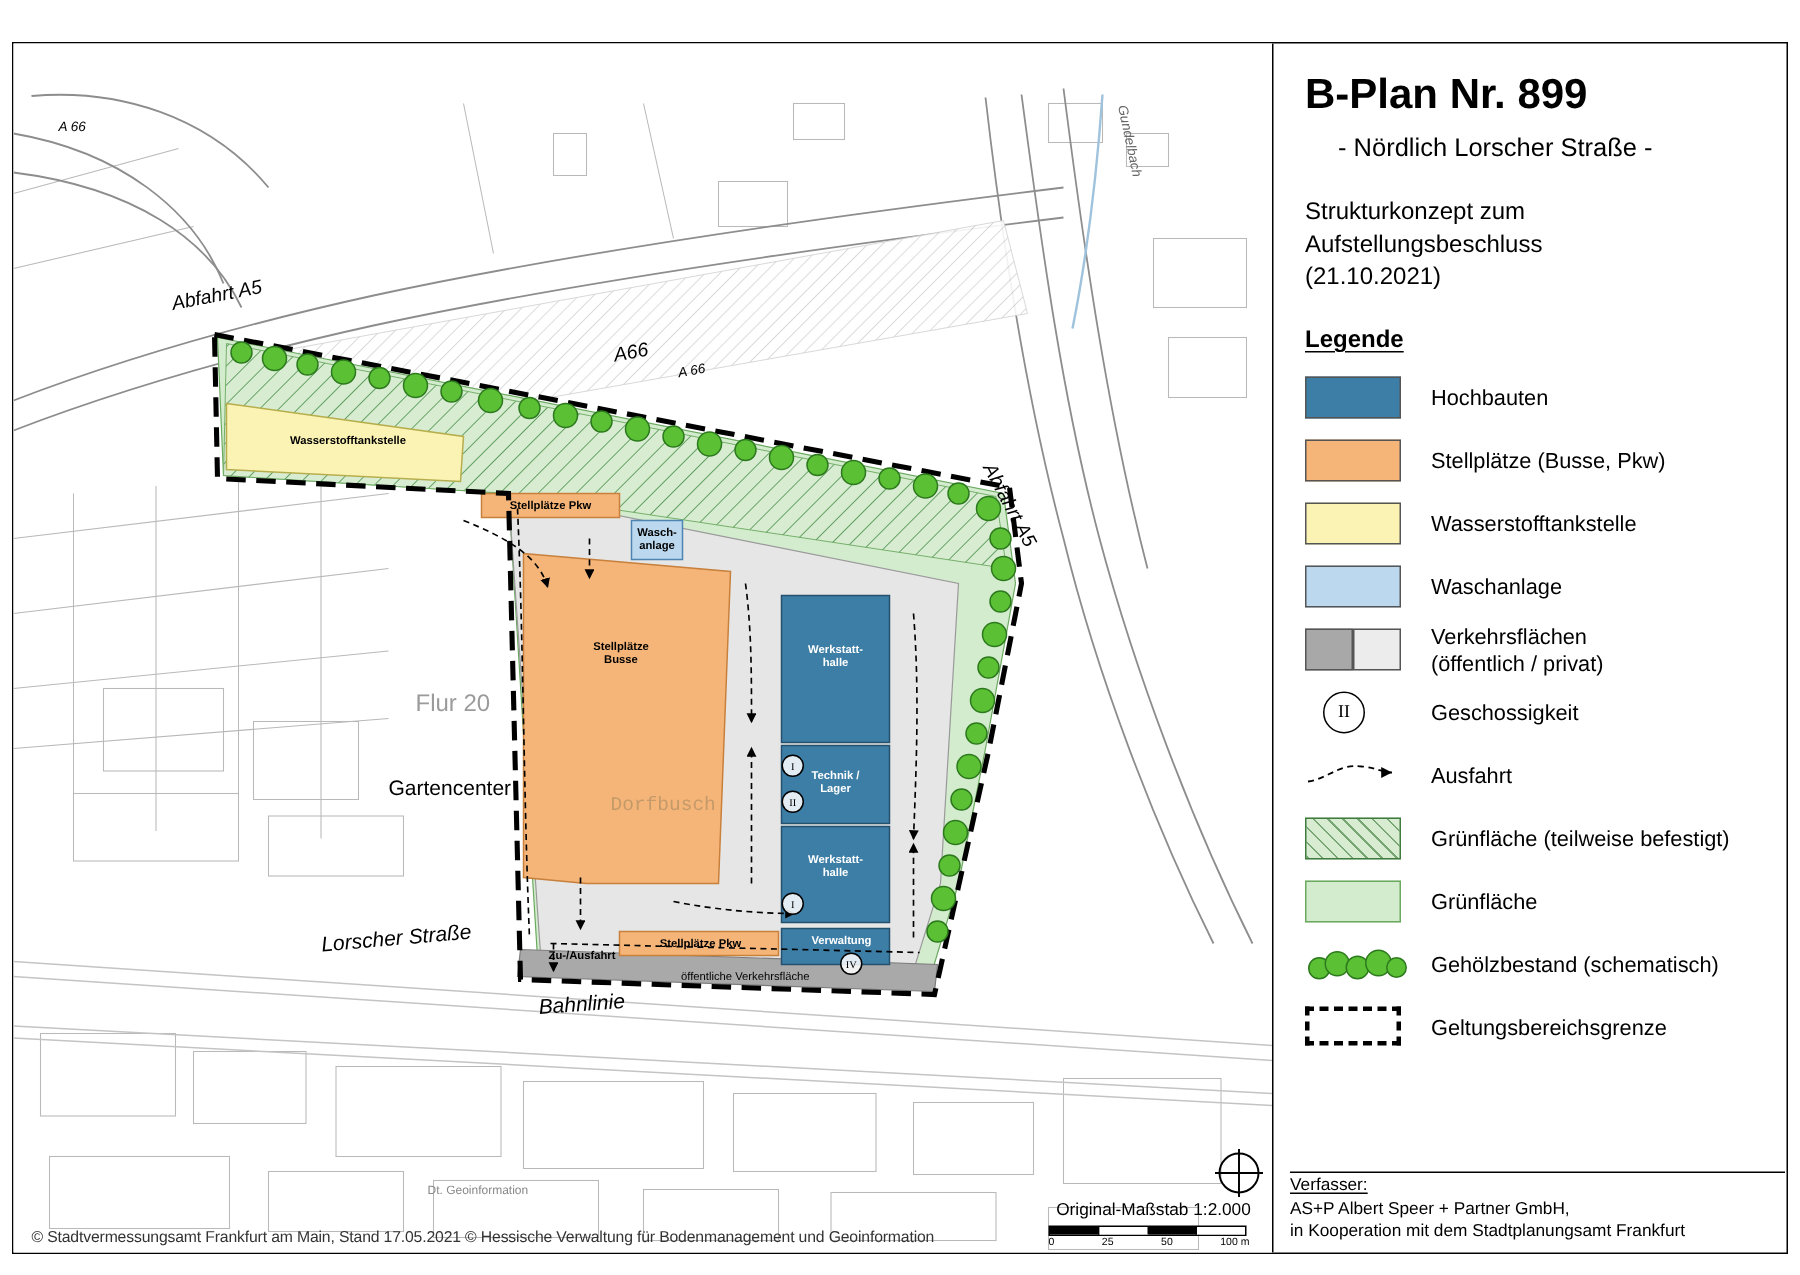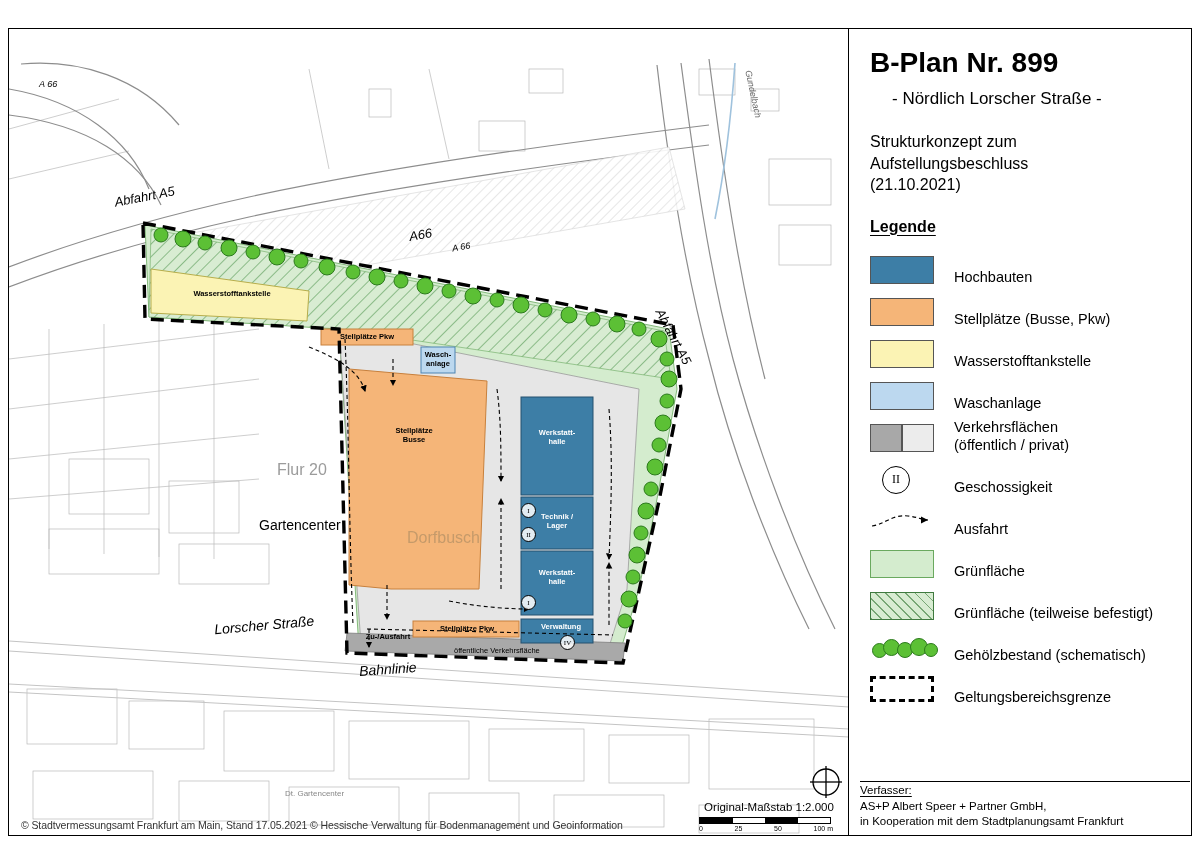--- a/index.html
+++ b/index.html
@@ -87,21 +87,21 @@
     font-size: 16px;
     font-weight: bold;
     text-decoration: underline;
     text-underline-offset: 3px;
   }
   .legend-list {
     margin-top: 10px;
   }
   .legend-row {
     display: flex;
-    align-items: flex-end;
+    align-items: center;
     min-height: 40px;
     margin-bottom: 2px;
   }
   .legend-sym {
     width: 68px;
     min-width: 68px;
     height: 30px;
     margin-right: 16px;
     position: relative;
   }
@@ -360,22 +360,22 @@
     <div class="mlabel it" style="left:105px; top:160px; transform:rotate(-11deg); font-size:13px;">Abfahrt A5</div>
     <div class="mlabel it" style="left:400px; top:198px; transform:rotate(-10deg); font-size:13px;">A66</div>
     <div class="mlabel it" style="left:443px; top:213px; transform:rotate(-10deg); font-size:9px;">A 66</div>
     <div class="mlabel it" style="left:30px; top:50px; font-size:9px;">A 66</div>
     <div class="mlabel it" style="left:634px; top:300px; transform:rotate(62deg); font-size:13px;">Abfahrt A5</div>
     <div class="mlabel it" style="left:205px; top:588px; transform:rotate(-5deg); font-size:14px;">Lorscher Straße</div>
     <div class="mlabel it" style="left:350px; top:632px; transform:rotate(-4deg); font-size:14px;">Bahnlinie</div>
     <div class="mlabel" style="left:250px; top:488px; font-size:14px;">Gartencenter</div>
     <div class="mlabel" style="left:268px; top:432px; font-size:16px; color:#9b9b9b;">Flur 20</div>
 
-    <div class="mlabel" style="left:398px; top:500px; font-size:16px; color:#c59a6a;">Dorfbusch</div>
-    <div class="mlabel" style="left:276px; top:760px; font-size:8px; color:#888;">Dt. Gartencenter</div>
+    <div class="mlabel" style="left:398px; top:500px; font-size:13px; color:#c59a6a;font-family:Liberation Mono, monospace;">Dorfbusch</div>
+    <div class="mlabel" style="left:276px; top:760px; font-size:8px; color:#888;">Dt. Geoinformation</div>
     <div class="mlabel it" style="left:720px; top:60px; transform:rotate(78deg); font-size:9px; color:#666;">Gundelbach</div>
     <div class="mlabel" style="left:445px; top:617px; font-size:7.5px;">öffentliche Verkehrsfläche</div>
 
     <div class="box-label" style="left:168px; top:261px; width:110px;">Wasserstofftankstelle</div>
     <div class="box-label" style="left:318px; top:304px; width:80px;">Stellplätze Pkw</div>
     <div class="box-label" style="left:412px; top:322px; width:34px; white-space:pre-line;"><span>Wasch-
 anlage</span></div>
     <div class="box-label" style="left:370px; top:398px; width:70px; white-space:pre-line;"><span>Stellplätze
 Busse</span></div>
     <div class="box-label" style="left:514px; top:400px; width:68px; color:#fff; white-space:pre-line;"><span>Werkstatt-
@@ -486,30 +486,30 @@
                 </marker>
               </defs>
             <path d="M2,18 C16,16 22,6 38,8 C48,9 52,12 58,12" fill="none" stroke="#000" stroke-width="1.2" stroke-dasharray="4 3" marker-end="url(#lgArrow)"></path>
           </svg>
         </div>
         <div class="legend-label">Ausfahrt</div>
       </div>
 
       <div class="legend-row">
         <div class="legend-sym">
+            <div class="sw-hatch"></div>
+          </div>
+        <div class="legend-label">Grünfläche (teilweise befestigt)</div>
+      </div>
+
+      <div class="legend-row">
+        <div class="legend-sym">
             <div class="sw" style="background:#d4ecce; border-color:#6aa95f;"></div>
           </div>
         <div class="legend-label">Grünfläche</div>
-      </div>
-
-      <div class="legend-row">
-        <div class="legend-sym">
-            <div class="sw-hatch"></div>
-          </div>
-        <div class="legend-label">Grünfläche (teilweise befestigt)</div>
       </div>
 
       <div class="legend-row">
         <div class="legend-sym">
           <div class="trees">
             <i style="left:2px; top:9px; width:13px; height:13px;"></i>
             <i style="left:13px; top:5px; width:15px; height:15px;"></i>
             <i style="left:27px; top:8px; width:14px; height:14px;"></i>
             <i style="left:40px; top:4px; width:16px; height:16px;"></i>
             <i style="left:54px; top:9px; width:12px; height:12px;"></i>

